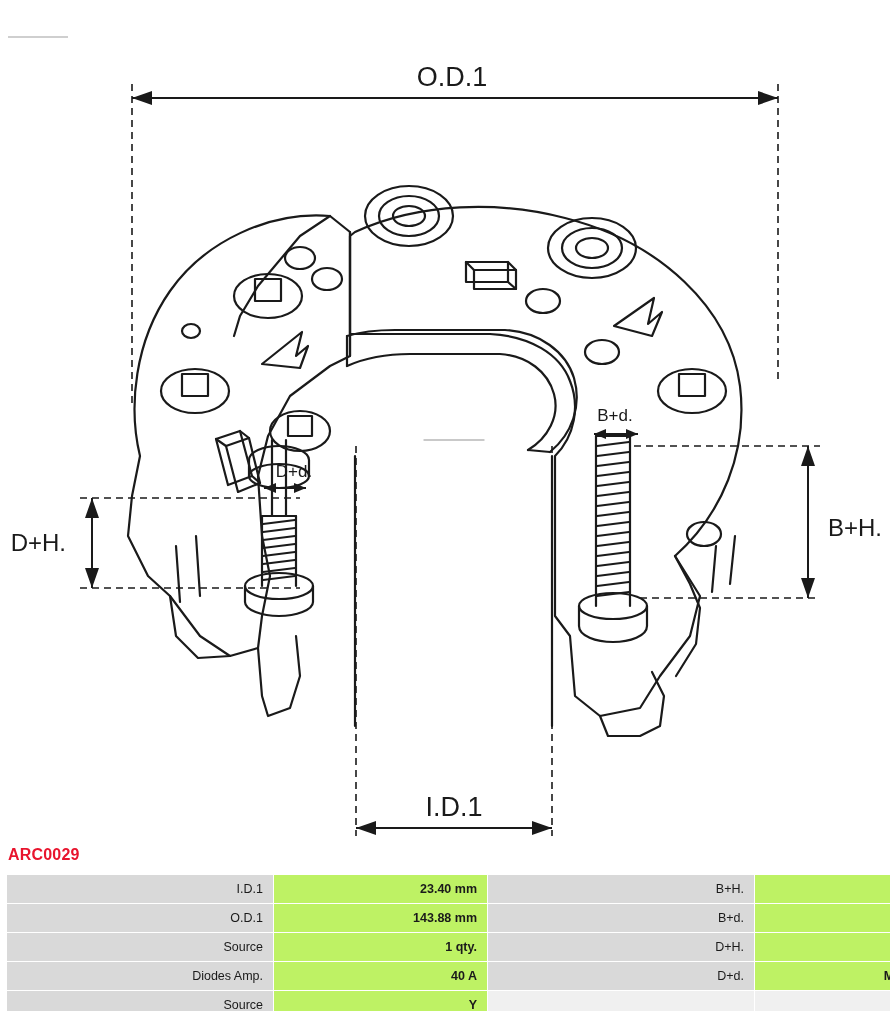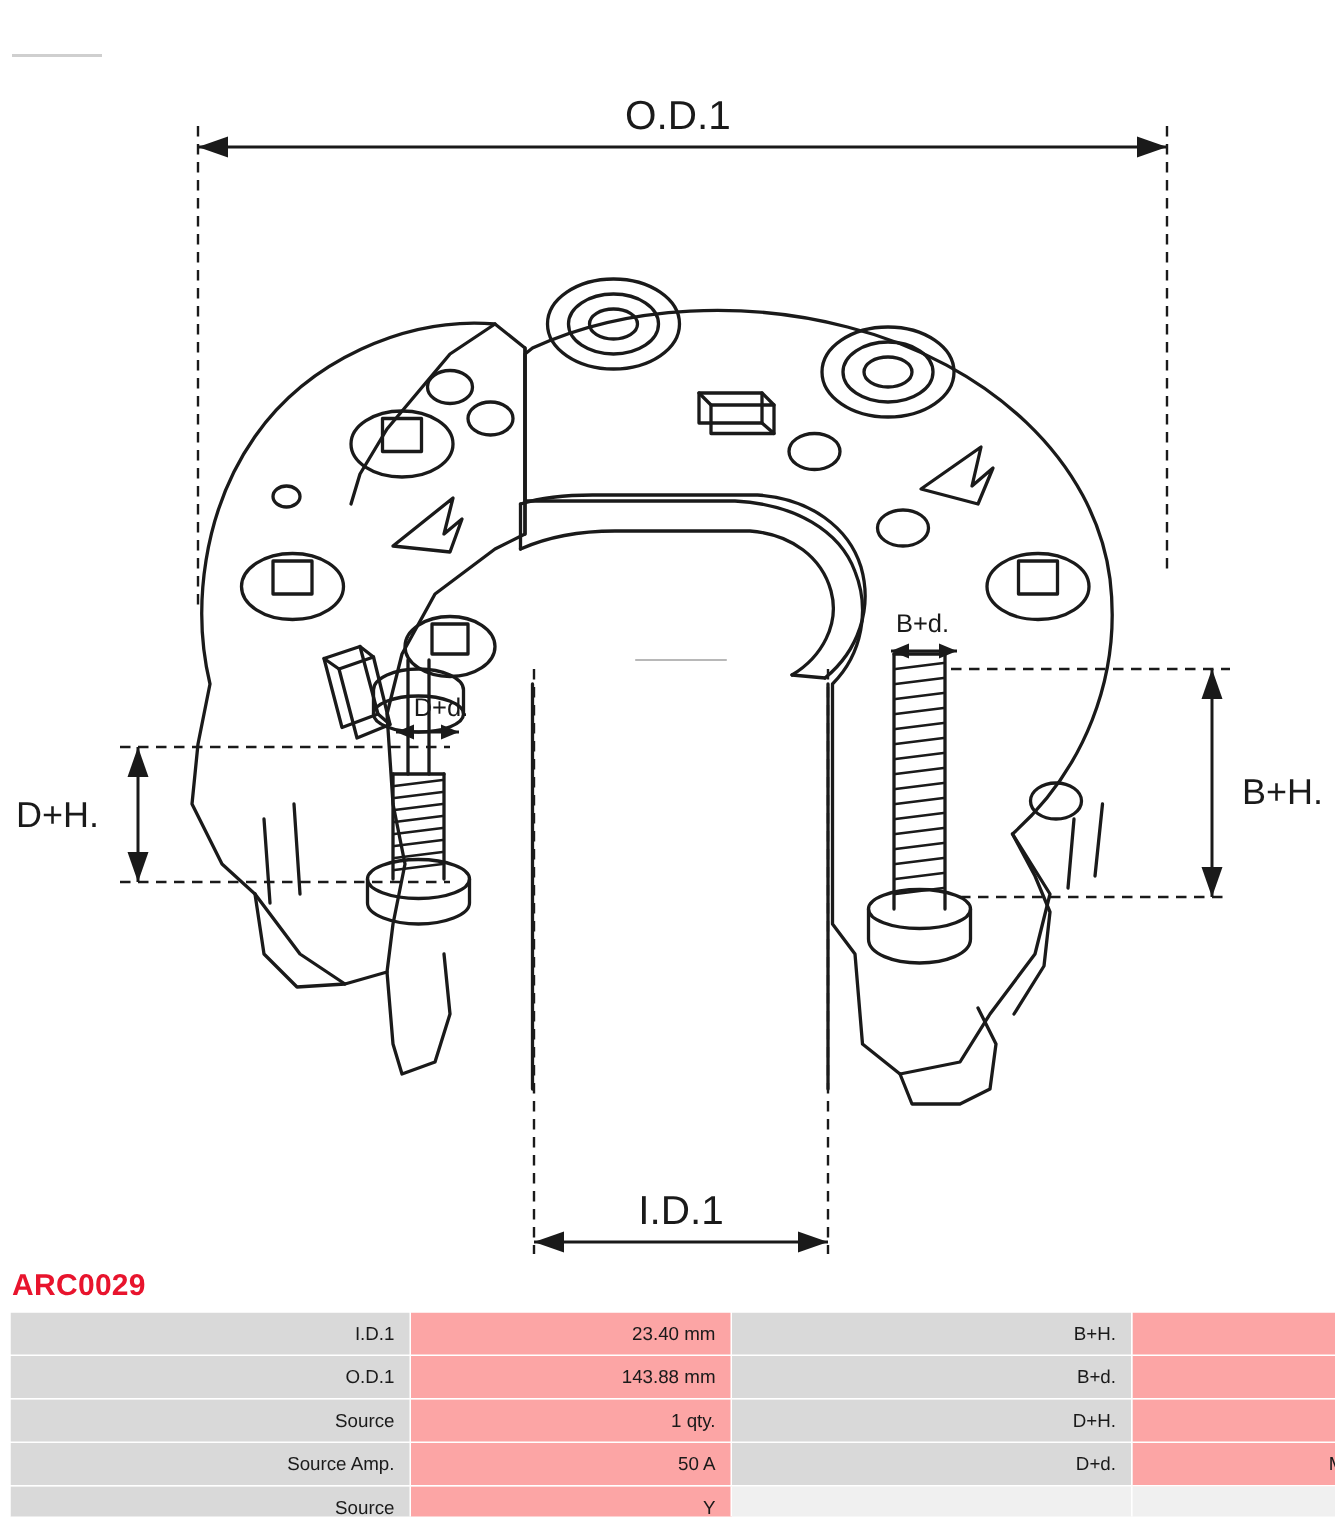--- a/index.html
+++ b/index.html
@@ -25,21 +25,21 @@
     position: absolute;
     left: 0;
     top: 0;
     width: 890px;
     height: 820px;
   }
   .part-code {
     position: absolute;
     left: 8px;
     top: 810px;
-    font-size: 20px;
+    font-size: 16px;
     font-weight: bold;
     color: #e8142d;
     letter-spacing: 0.2px;
   }
   table.spec {
     position: absolute;
     left: 6px;
     top: 838px;
     width: 878px;
     border-collapse: collapse;
@@ -52,24 +52,25 @@
     padding: 0 10px;
     vertical-align: middle;
   }
   td.label {
     background: #d9d9d9;
     text-align: right;
     color: #1a1a1a;
     width: 246px;
   }
   td.value {
-    background: #fca5a5;
+    background: #bef264;
     text-align: right;
     color: #1a1a1a;
     width: 193px;
+    font-weight: bold;
   }
   td.empty {
     background: #f0f0f0;
   }
   td.blank-label {
     background: #f0f0f0;
     border: 1px solid #ffffff;
   }
   .topline {
     position: absolute;
@@ -301,22 +302,22 @@
         <td class="label">B+d.</td>
         <td class="value">M5x0.8 mm</td>
       </tr>
       <tr>
         <td class="label">Source</td>
         <td class="value">1 qty.</td>
         <td class="label">D+H.</td>
         <td class="value">23.90 mm</td>
       </tr>
       <tr>
-        <td class="label">Source Amp.</td>
-        <td class="value">50 A</td>
+        <td class="label">Diodes Amp.</td>
+        <td class="value">40 A</td>
         <td class="label">D+d.</td>
         <td class="value">M8x1.25 mm</td>
       </tr>
       <tr>
         <td class="label">Source</td>
         <td class="value">Y</td>
         <td class="blank-label"></td>
         <td class="empty"></td>
       </tr>
     </tbody>

